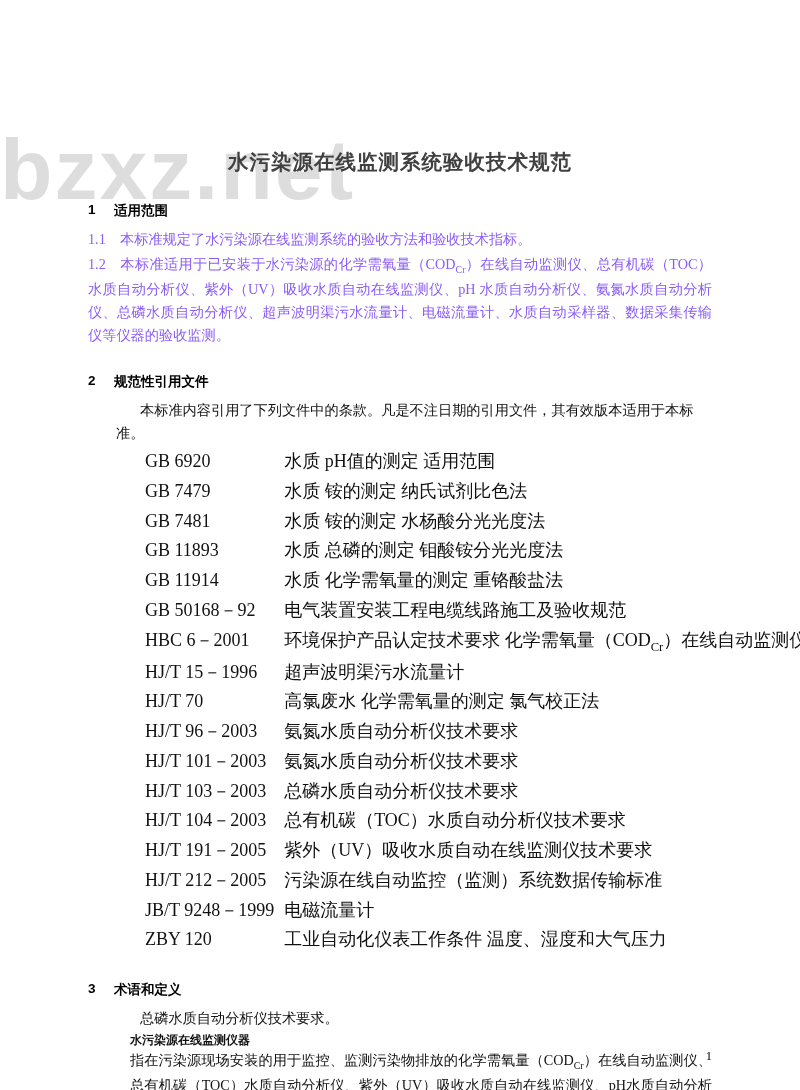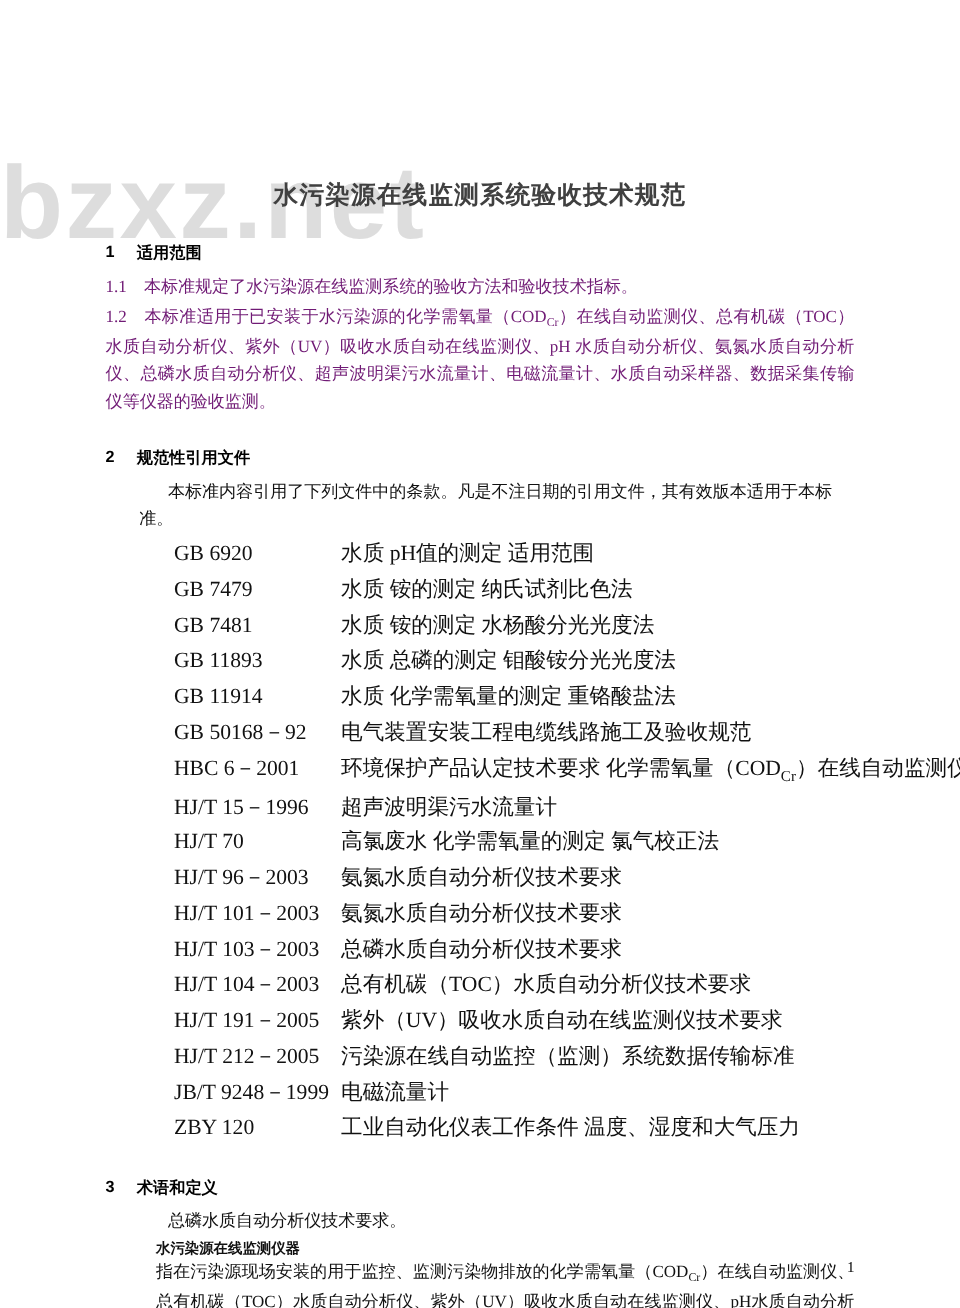--- a/index.html
+++ b/index.html
@@ -63,21 +63,21 @@
     margin-bottom: 8px;
     display: flex;
     gap: 14px;
   }
   .sec-head .num { min-width: 12px; }
   .para {
     font-size: 14.2px;
     line-height: 1.62;
     text-align: justify;
     margin: 2px 0;
-    color: #701a75;
+    color: #8b5cf6;
   }
   .para .lead {
     display: inline-block;
     min-width: 32px;
   }
   .refs {
     margin-top: 4px;
     margin-left: 28px;
   }
   .refs-intro {

